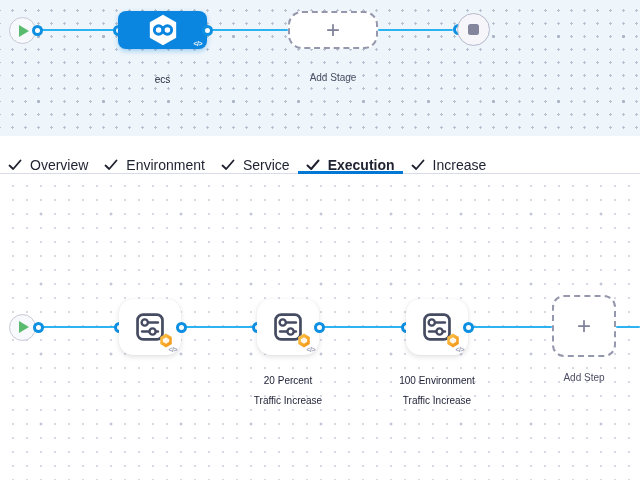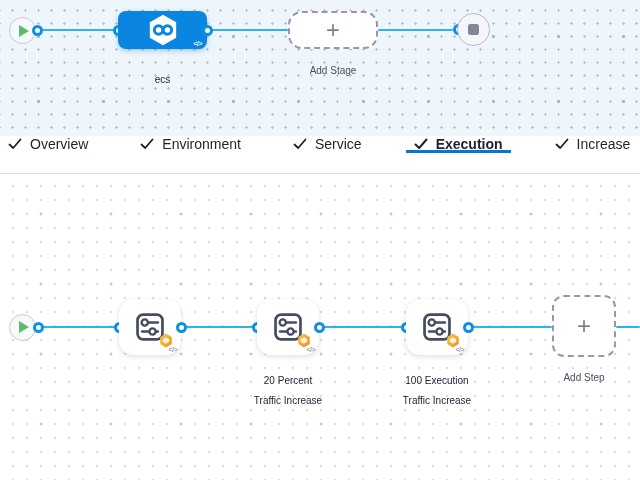--- a/index.html
+++ b/index.html
@@ -89,21 +89,21 @@
     box-shadow:0 2px 5px rgba(96,97,112,.18), 0 0 1px rgba(40,41,61,.10);
     display:flex; align-items:center; justify-content:center;
   }
   .step-icon-wrap { position:relative; width:34px; height:34px; }
   .hex-badge { position:absolute; right:-6px; bottom:-4px; }
 
   
   .tabbar {
     position:absolute; left:0; top:136px; width:640px; height:38px;
     background:#fff; border-bottom:1px solid #d9dbe6;
-    display:flex; align-items:flex-start; gap:36px;
+    display:flex; align-items:flex-end; 
   }
   .tab {
     position:relative; display:flex; align-items:center; gap:8px;
     padding:0 8px; font-size:14px; color:#1e2130; white-space:nowrap; cursor:pointer;
   }
   .tab.active { font-weight:bold; }
   .tab-underline {
     position:absolute; left:0; right:0; bottom:-1px; height:3px; background:#0277d4;
   }
 </style>
@@ -137,21 +137,21 @@
     <div class="dashed-node add-stage">
       <span class="plus-glyph">+</span>
     </div>
 
     <div class="port" style="left:452.5px; top:24px;"></div>
     <div class="stop-node" style="left:457px; top:13px;">
       <div class="stop-square"></div>
     </div>
 
     <div class="node-label" style="left:118px; top:70px; width:89px;">ecs</div>
-    <div class="node-label add-label" style="left:288px; top:61px; width:90px;">Add Stage</div>
+    <div class="node-label add-label" style="left:288px; top:68px; width:90px;">Add Stage</div>
   </div>
 
   <div class="tabbar">
     <div class="tab">
       <svg width="14" height="12" viewBox="0 0 14 12">
         <path d="M1.5 6.5 L5.2 10 L12.5 1.5" stroke="#1e202e" stroke-width="1.8" fill="none" stroke-linecap="round" stroke-linejoin="round"></path>
       </svg>
       <span>Overview</span>
     </div>
     <div class="tab">
@@ -274,19 +274,19 @@
 
     <div class="dashed-node add-step">
       <span class="plus-glyph">+</span>
     </div>
 
     <div class="node-label" style="left:228px; top:197px; width:120px;">
       <div>20 Percent</div>
       <div>Traffic Increase</div>
     </div>
     <div class="node-label" style="left:377px; top:197px; width:120px;">
-      <div>100 Execution</div>
+      <div>100 Environment</div>
       <div>Traffic Increase</div>
     </div>
     <div class="node-label add-label" style="left:534px; top:194px; width:100px;">Add Step</div>
   </div>
 
 </div>
 
 </body></html>

